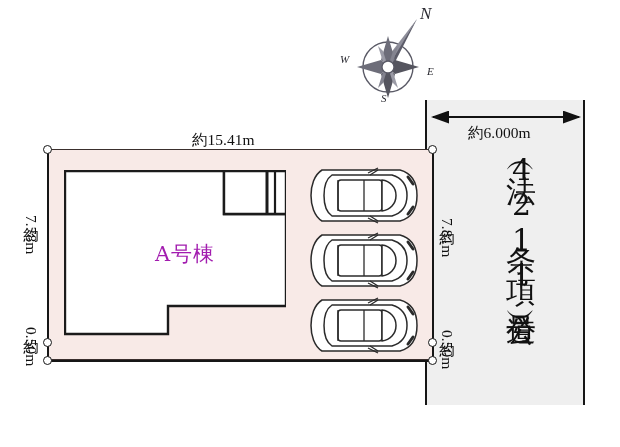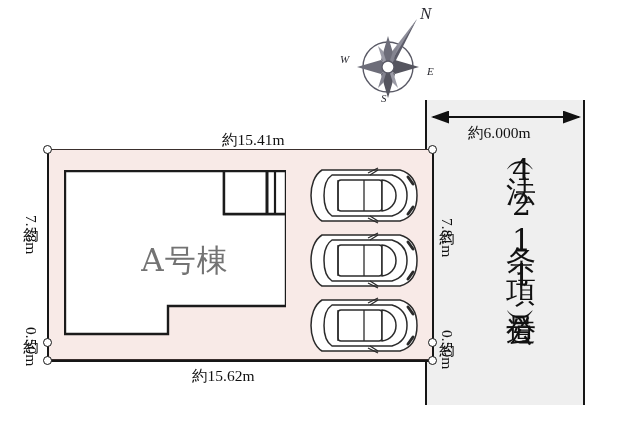--- a/index.html
+++ b/index.html
@@ -63,42 +63,42 @@
   #building {
     left: 64px; top: 170px;
     width: 222px; height: 166px;
   }
   #building svg { display: block; }
 
   #building-label {
     left: 110px; top: 240px;
     width: 150px;
     text-align: center;
-    font-size: 31px;
+    font-size: 21px;
     letter-spacing: 1px;
     font-family: "DejaVu Serif", "Liberation Serif", serif;
-    color: #737373;
+    color: #a21caf;
   }
 
   
   .car { position: absolute; }
   .car svg { display: block; }
 
   
   .dim {
     font-size: 15.5px;
     color: #111;
     white-space: nowrap;
     font-family: "Liberation Serif", "DejaVu Serif", serif;
   }
   .dim-v {
     writing-mode: vertical-rl;
     text-orientation: mixed;
   }
-  #dim-top      { left: 192px; top: 130px; margin-left: 30px; }
+  #dim-top      { left: 192px; top: 130px; }
   #dim-bottom   { left: 192px; top: 366px; }
   #dim-road     { left: 468px; top: 123px; }
   #dim-left-778 { left: 20px;  top: 215px; }
   #dim-left-050 { left: 20px;  top: 327px; }
   #dim-right-781{ left: 436px; top: 218px; }
   #dim-right-050{ left: 436px; top: 330px; }
 
   
   .corner-dot {
     width: 9px; height: 9px;
@@ -227,21 +227,20 @@
   <div class="abs corner-dot" style="left:428px; top:145px;"></div>
 
   <div class="abs corner-dot" style="left:43px; top:338px;"></div>
   <div class="abs corner-dot" style="left:43px; top:356px;"></div>
 
   <div class="abs corner-dot" style="left:428px; top:338px;"></div>
   <div class="abs corner-dot" style="left:428px; top:356px;"></div>
 
   <div class="abs dim" id="dim-top">約15.41m</div>
 
-  <div class="abs dim" id="dim-bottom">約15.62m</div>
 
   <div class="abs dim dim-v" id="dim-left-778">約7.78m</div>
 
   <div class="abs dim dim-v" id="dim-left-050">約0.50m</div>
 
   <div class="abs dim dim-v" id="dim-right-781">約7.81m</div>
 
   <div class="abs dim dim-v" id="dim-right-050">約0.50m</div>
 
   <div class="abs" id="compass">

